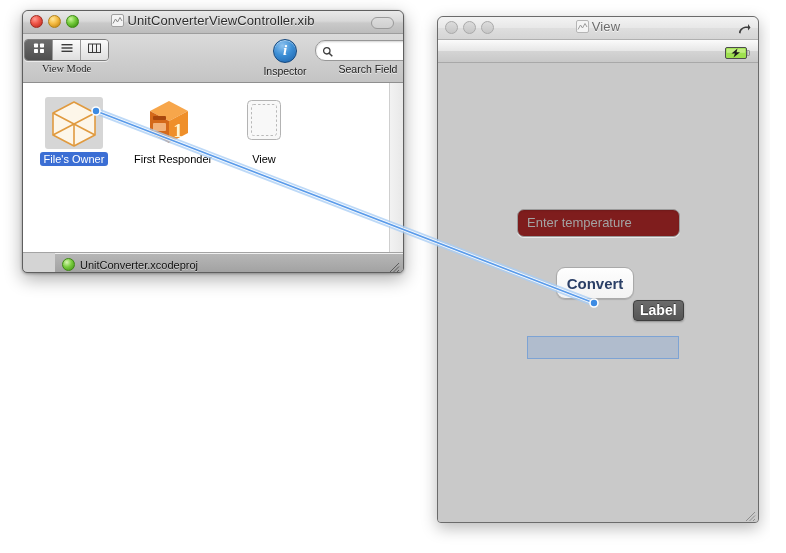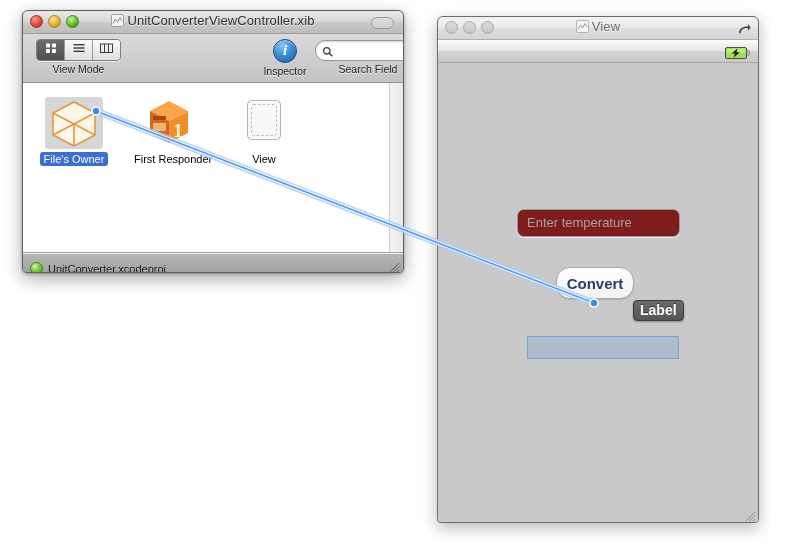--- a/index.html
+++ b/index.html
@@ -212,22 +212,23 @@
     color: #ffffff;
   }
 
   
   .statusbar {
     position: relative;
     height: 21px;
     background: linear-gradient(to bottom, #b6b6b6, #9f9f9f);
     border-top: 1px solid #f0f0f0;
     display: flex;
-    align-items: flex-end;
+    align-items: center;
     padding-left: 7px;
+    margin-left: 32px;
   }
   .status-dot {
     width: 11px; height: 11px;
     border-radius: 50%;
     background: radial-gradient(circle at 35% 30%, #d8f6b2 0%, #79cc3e 45%, #3f8f14 100%);
     border: 1px solid #3e8814;
     margin-right: 5px;
     flex: 0 0 auto;
   }
   .status-text {
@@ -295,21 +296,21 @@
     left: 9px; top: 5px;
     font-size: 13px;
     color: #a3a3a3;
   }
   .ios-button {
     position: absolute;
     left: 118px; top: 204px;
     width: 78px; height: 32px;
     background: linear-gradient(to bottom, #fefefe, #f3f3f3);
     border: 1px solid #a9a9a9;
-    border-radius: 14px;
+    border-radius: 9px;
     box-shadow: 0 1px 1px rgba(0,0,0,0.14);
     box-sizing: border-box;
     display: flex;
     align-items: center;
     justify-content: center;
   }
   .ios-button span {
     font-size: 15px;
     font-weight: bold;
     color: #2b3f66;
@@ -363,21 +364,21 @@
             <rect x="0.5" y="0.5" width="12" height="12" rx="1.5" fill="#f4f4f4" stroke="#a0a0a0"></rect>
             <polyline points="2,9.5 4.5,5 6.5,8 9,3.5 11,7" fill="none" stroke="#8a8a8a" stroke-width="1"></polyline>
           </svg>
         </span><span>UnitConverterViewController.xib</span>
       </div>
       <div class="tb-pill"></div>
     </div>
 
     <div class="toolbar">
 
-      <div class="tool-group" style="left:13px; top:5px;">
+      <div class="tool-group" style="left:1px; top:5px;font-family:Liberation Serif, serif;">
         <div class="segmented">
           <div class="seg on">
             <span>
               <svg width="14" height="14" viewBox="0 0 14 14">
                 <rect x="2" y="2.5" width="4" height="4" rx="0.7" fill="#ffffff"></rect>
                 <rect x="8" y="2.5" width="4" height="4" rx="0.7" fill="#ffffff"></rect>
                 <rect x="2" y="8" width="4" height="4" rx="0.7" fill="#ffffff"></rect>
                 <rect x="8" y="8" width="4" height="4" rx="0.7" fill="#ffffff"></rect>
               </svg>
             </span>

